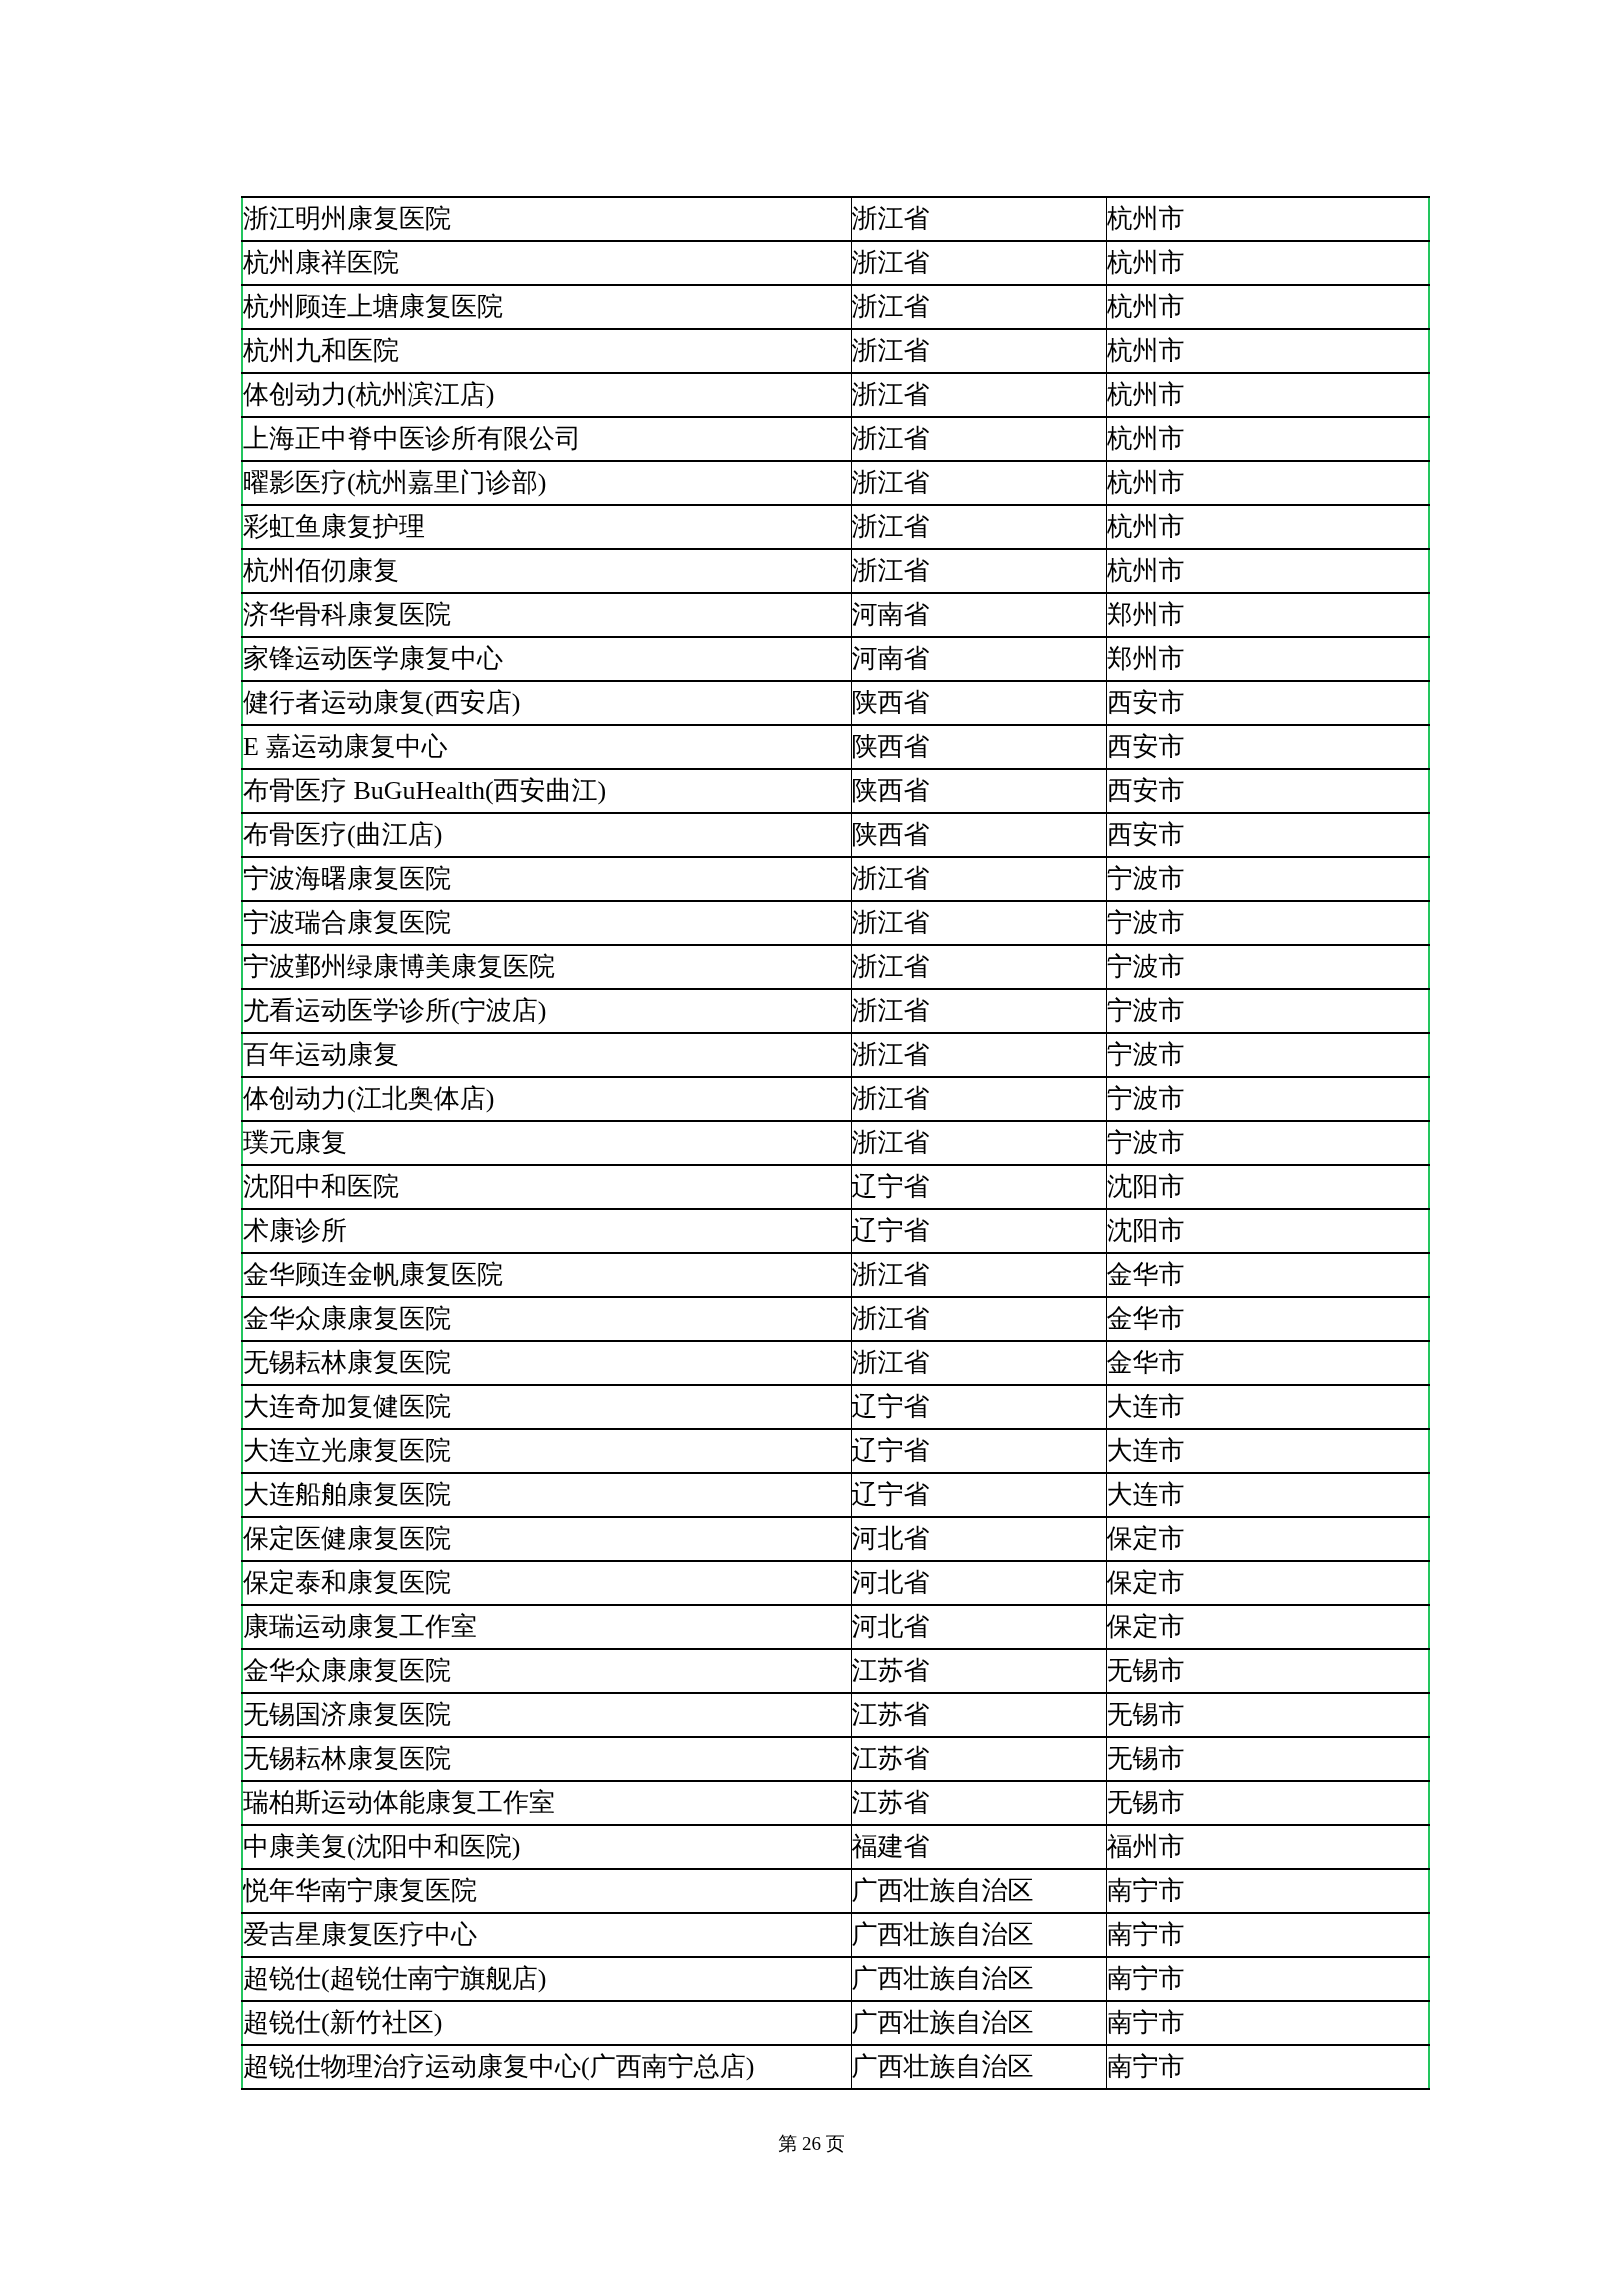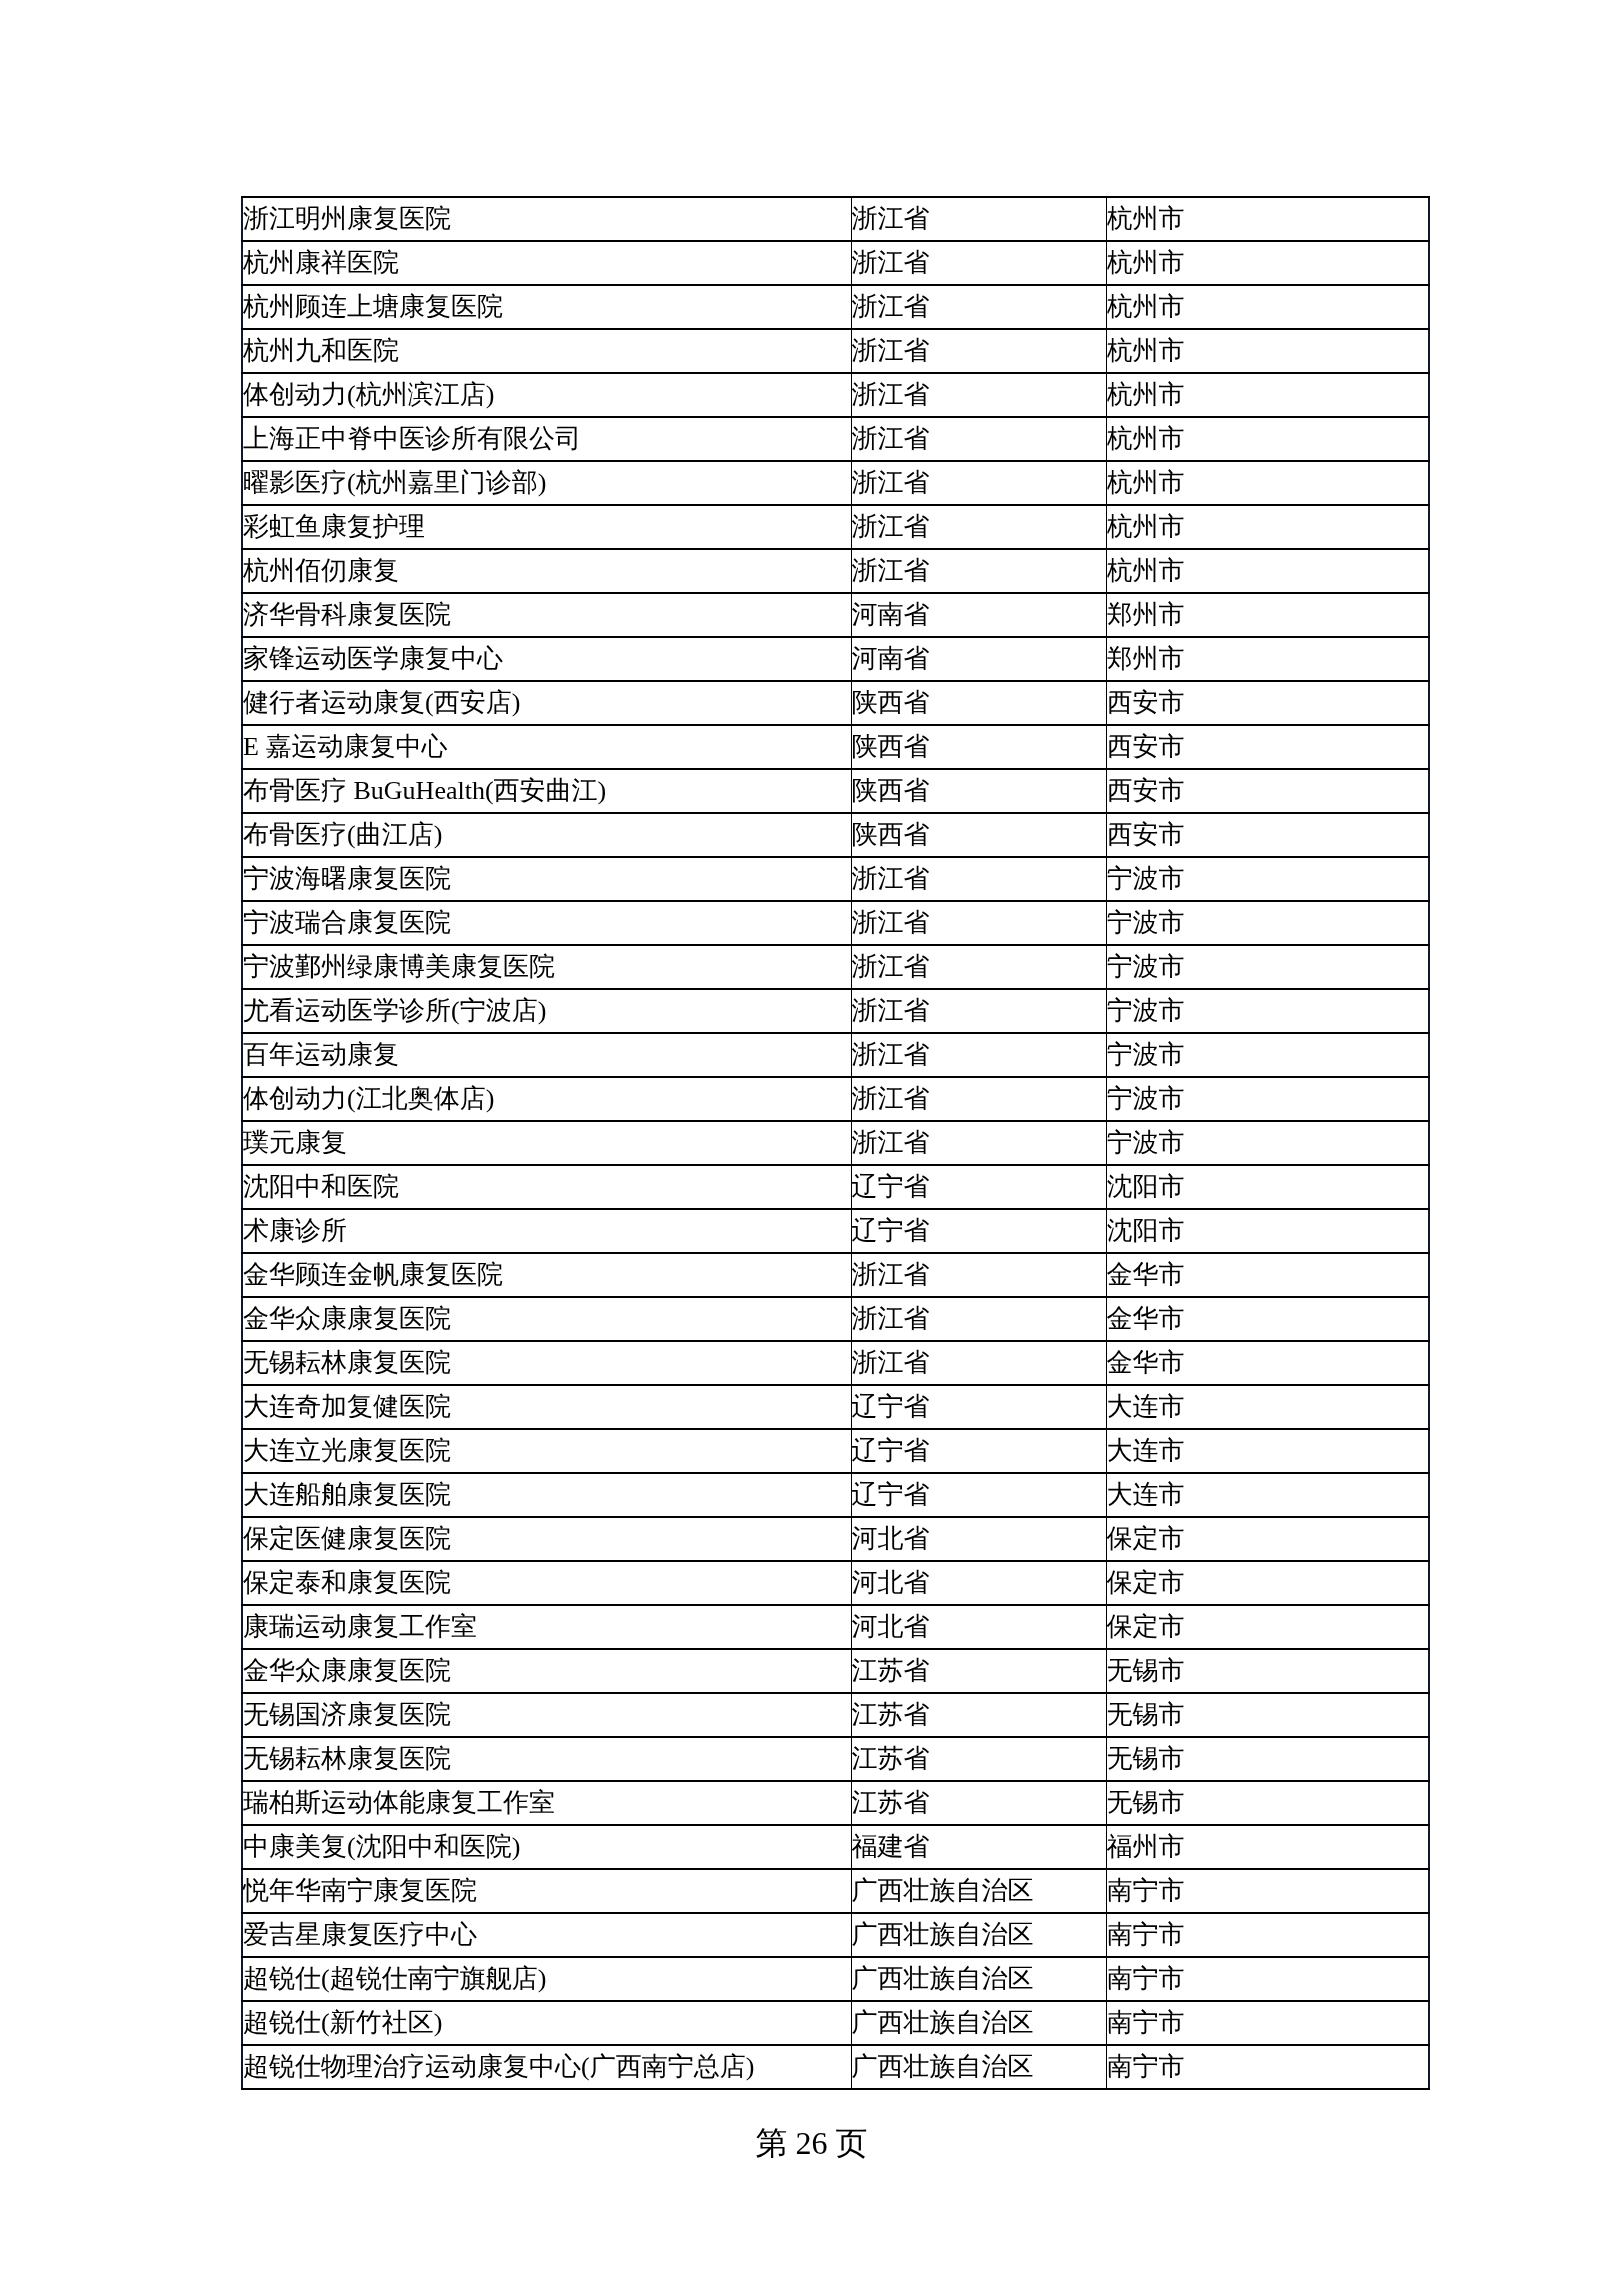--- a/index.html
+++ b/index.html
@@ -16,21 +16,21 @@
     color: #000000;
     overflow: hidden;
   }
   table.facility-table {
     position: absolute;
     left: 241px;
     top: 196px;
     width: 1188px;
     border-collapse: collapse;
     table-layout: fixed;
-    border: 2px solid #0f172a;
+    border: 2px solid #22c55e;
   }
   table.facility-table td {
     border-left: 1.3px solid #000000;
     border-right: 1.3px solid #000000;
     border-top: 2px solid #000000;
     border-bottom: 2px solid #000000;
     height: 42px; 
     font-size: 26px;
     line-height: 1;
     vertical-align: middle;
@@ -40,21 +40,21 @@
   }
   td.col-name     { padding-left: 13px; }
   td.col-province { padding-left: 16.4px; font-family: Liberation Serif, serif; }
   td.col-city     { padding-left: 27.5px; border-radius: 20px; }
   .page-footer {
     position: absolute;
     left: 0;
     top: 2128px;
     width: 1623px;
     text-align: center;
-    font-size: 32px;
+    font-size: 19px;
     line-height: 31px;
     color: #000000;
   }
 </style>
 </head>
 <body>
 
 <div class="sheet">
 
   <table class="facility-table">

